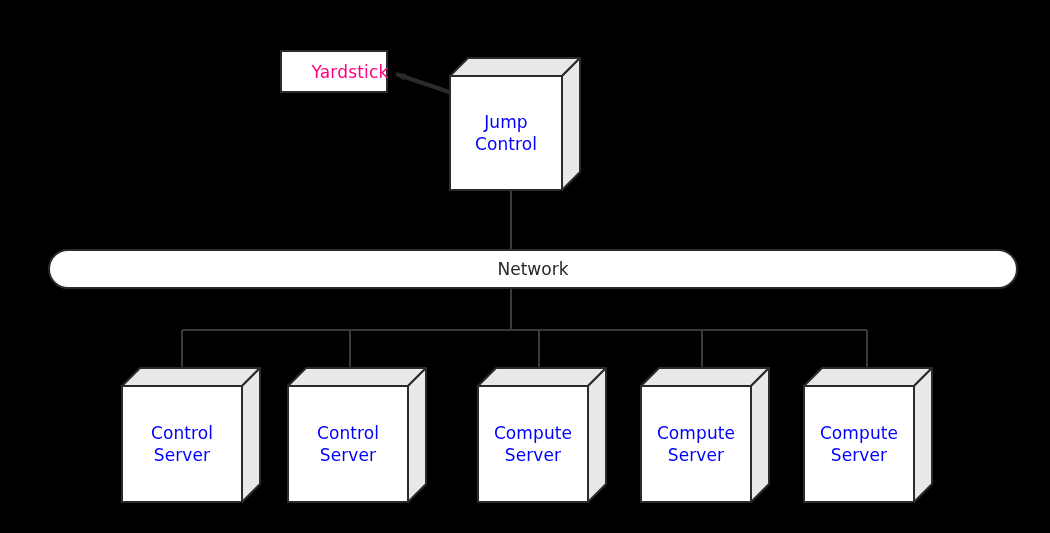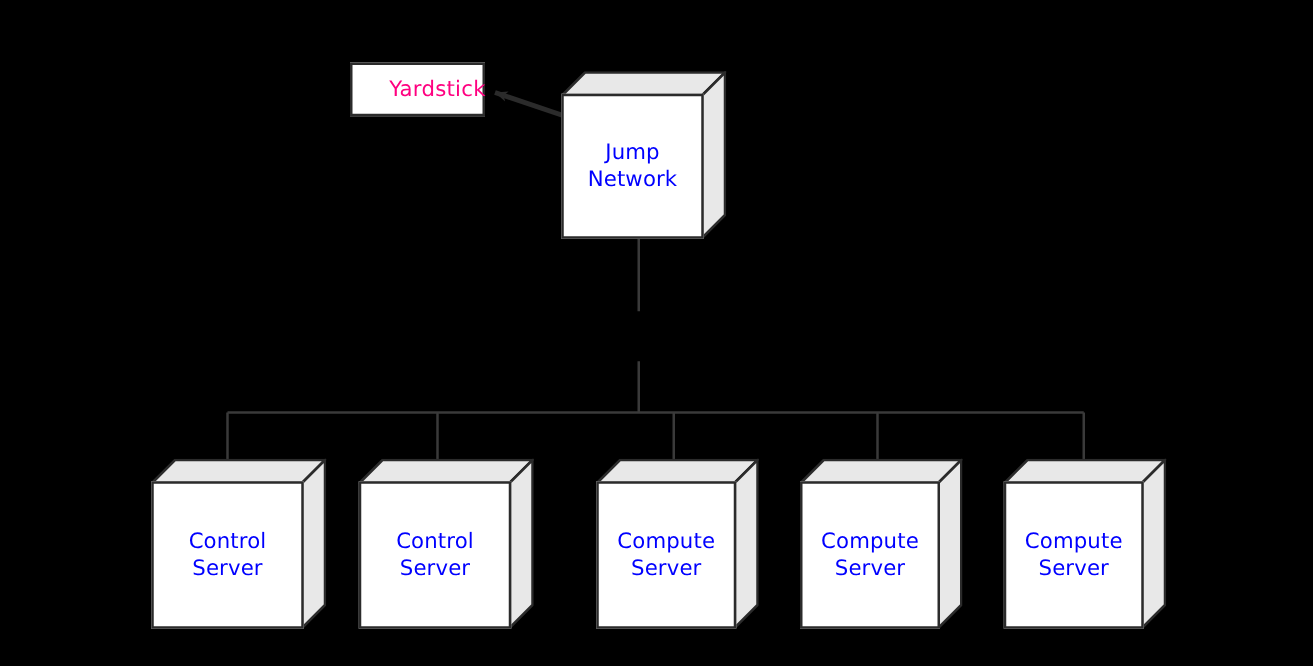--- a/index.html
+++ b/index.html
@@ -133,24 +133,27 @@
     <span class="yardstick-label">Yardstick</span>
   </div>
 
   <div class="server-node" style="left:449px; top:57px; width:132px; height:134px;">
     <svg class="box-top" viewBox="0 0 132 134" width="132" height="134">
       <polygon points="1,19 19,1 131,1 113,19" fill="#e8e8e8" stroke="#2b2b2b" stroke-width="2"></polygon>
       <polygon points="113,19 131,1 131,115 113,133" fill="#e8e8e8" stroke="#2b2b2b" stroke-width="2"></polygon>
     </svg>
     <div class="box-face" style="width:114px; height:116px;">
       <span class="server-label">Jump
-Network</span>
-    </div>
-  </div>
-
+Control</span>
+    </div>
+  </div>
+
+  <div id="network-bar">
+    <span class="bar-label">Network</span>
+  </div>
 
   <div class="server-node" style="left:121px; top:367px; width:140px; height:136px;">
     <svg class="box-top" viewBox="0 0 140 136" width="140" height="136">
       <polygon points="1,19 19,1 139,1 121,19" fill="#e8e8e8" stroke="#2b2b2b" stroke-width="2"></polygon>
       <polygon points="121,19 139,1 139,117 121,135" fill="#e8e8e8" stroke="#2b2b2b" stroke-width="2"></polygon>
     </svg>
     <div class="box-face" style="width:122px; height:118px;">
       <span class="server-label">Control
 Server</span>
     </div>

